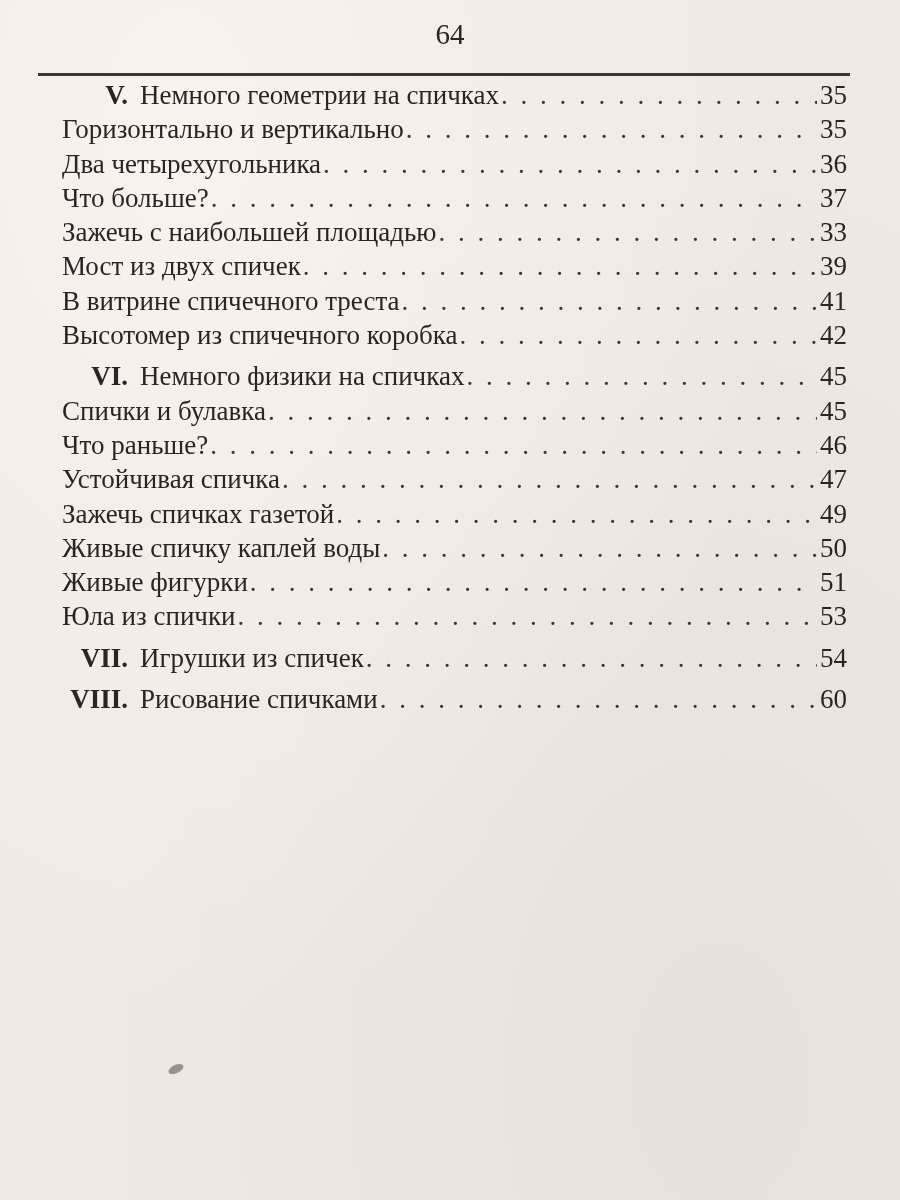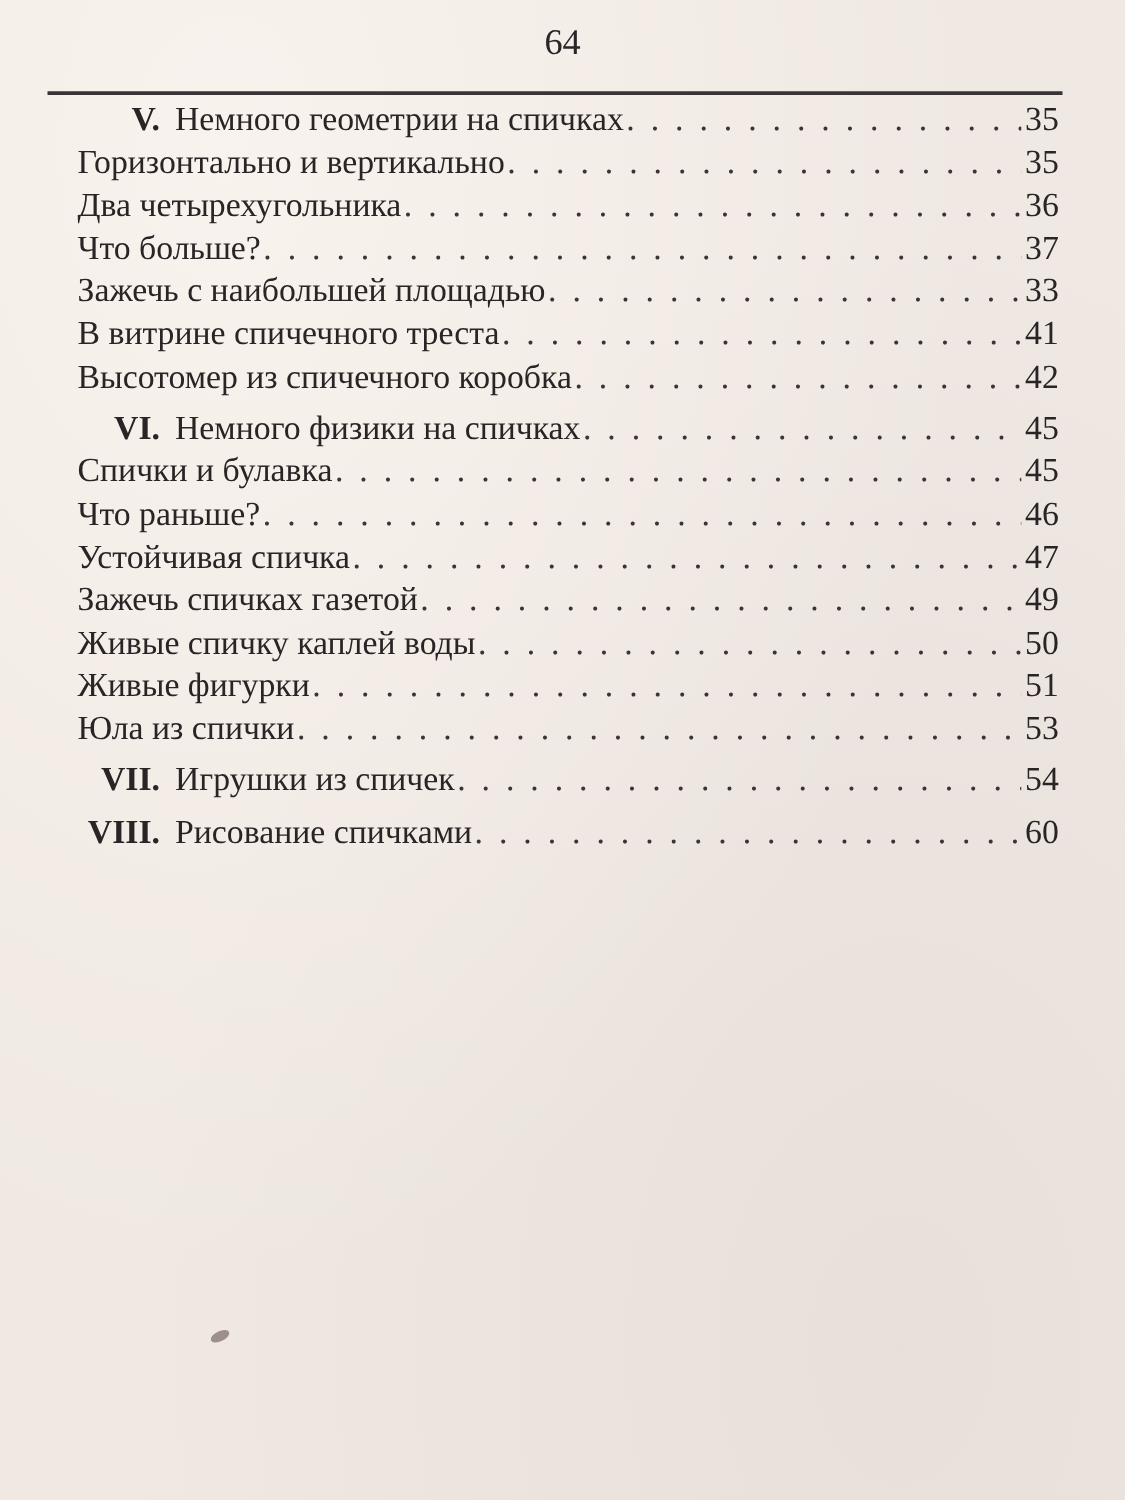--- a/index.html
+++ b/index.html
@@ -92,20 +92,25 @@
       <span class="title">Что больше?</span>
       <span class="leader"></span>
       <span class="page-ref">37</span>
     </div>
     <div class="row sub">
       <span class="title">Зажечь с наибольшей площадью</span>
       <span class="leader"></span>
       <span class="page-ref">33</span>
     </div>
     <div class="row sub">
+      <span class="title">Мост из двух спичек</span>
+      <span class="leader"></span>
+      <span class="page-ref">39</span>
+    </div>
+    <div class="row sub">
       <span class="title">В витрине спичечного треста</span>
       <span class="leader"></span>
       <span class="page-ref">41</span>
     </div>
     <div class="row sub">
       <span class="title">Высотомер из спичечного коробка</span>
       <span class="leader"></span>
       <span class="page-ref">42</span>
     </div>
 

